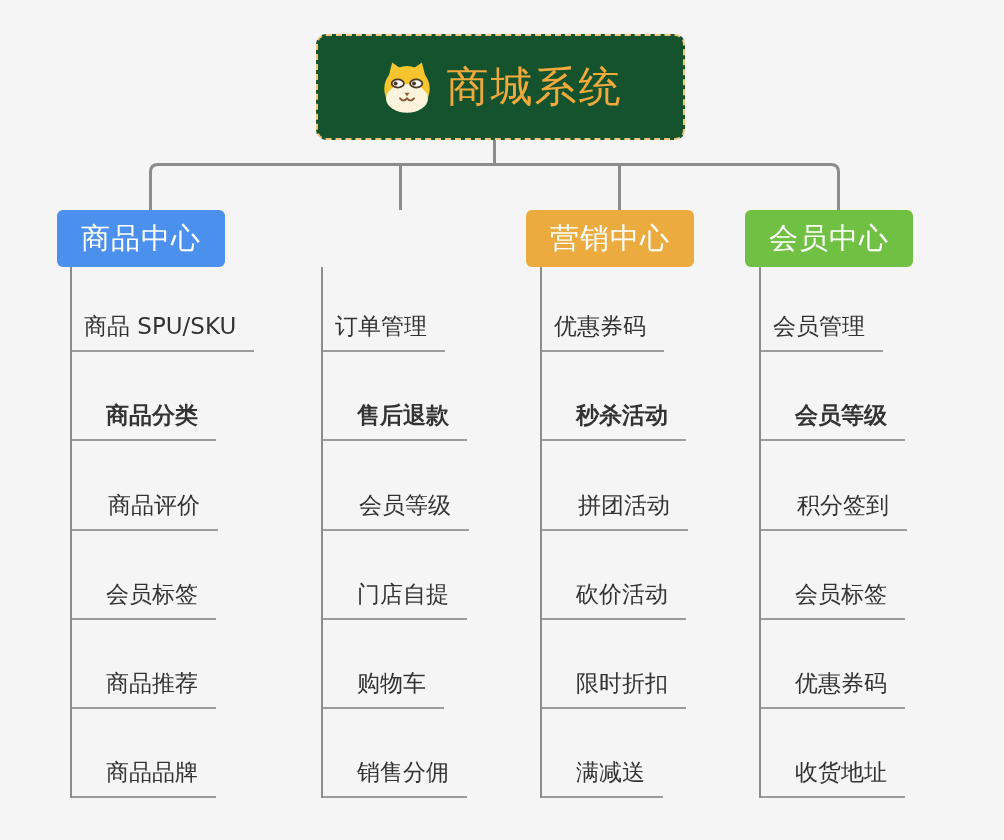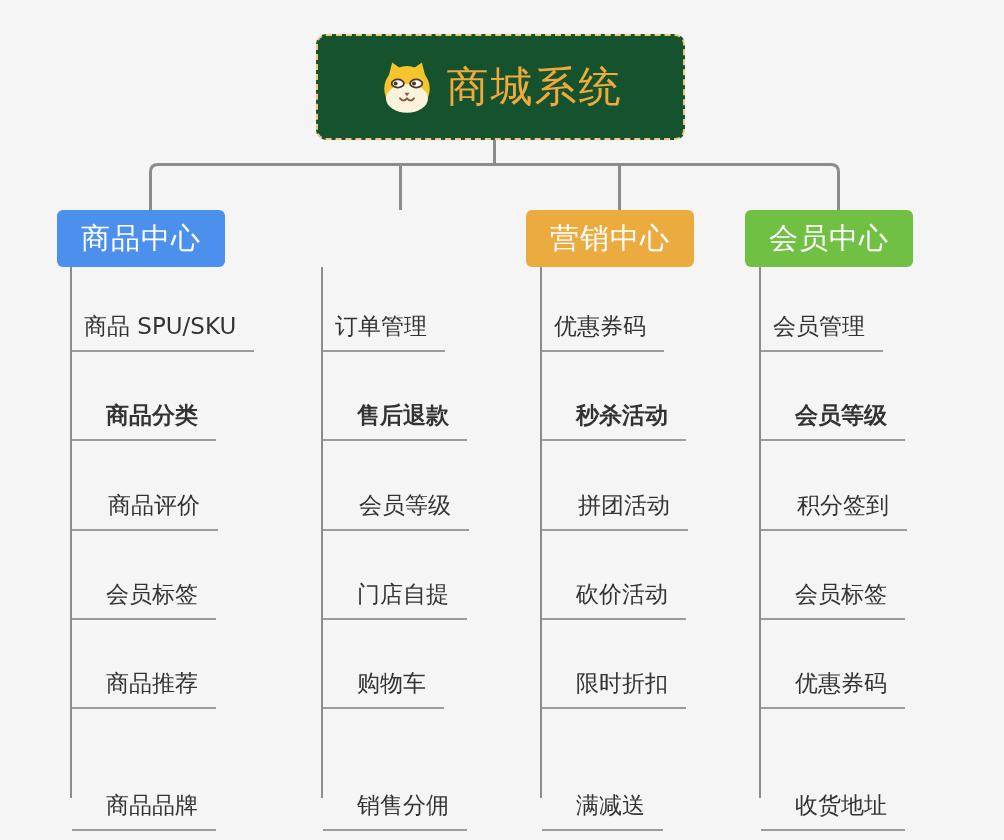--- a/index.html
+++ b/index.html
@@ -77,21 +77,21 @@
     font-size: 23px;
     color: #333333;
     white-space: nowrap;
     cursor: pointer;
   }
   .r0 { top: 41px; padding-left: 12px; }
   .r1 { top: 130px; font-weight: bold; }
   .r2 { top: 220px; padding-left: 36px; }
   .r3 { top: 309px; }
   .r4 { top: 398px; }
-  .r5 { top: 487px; margin-top: 33px; }
+  .r5 { top: 487px; }
 </style>
 </head>
 <body>
 
 <div class="canvas">
 
   <svg class="connectors" width="1004" height="840" viewBox="0 0 1004 840" fill="none">
     <path d="M494.5 140 V 165" stroke="#8C8C8C" stroke-width="3"></path>
     <path d="M150.5 210 V 172 Q 150.5 164.5 158 164.5 H 831 Q 838.5 164.5 838.5 172 V 210" stroke="#8C8C8C" stroke-width="3" fill="none"></path>
     <path d="M400.5 164.5 V 210" stroke="#8C8C8C" stroke-width="3"></path>

